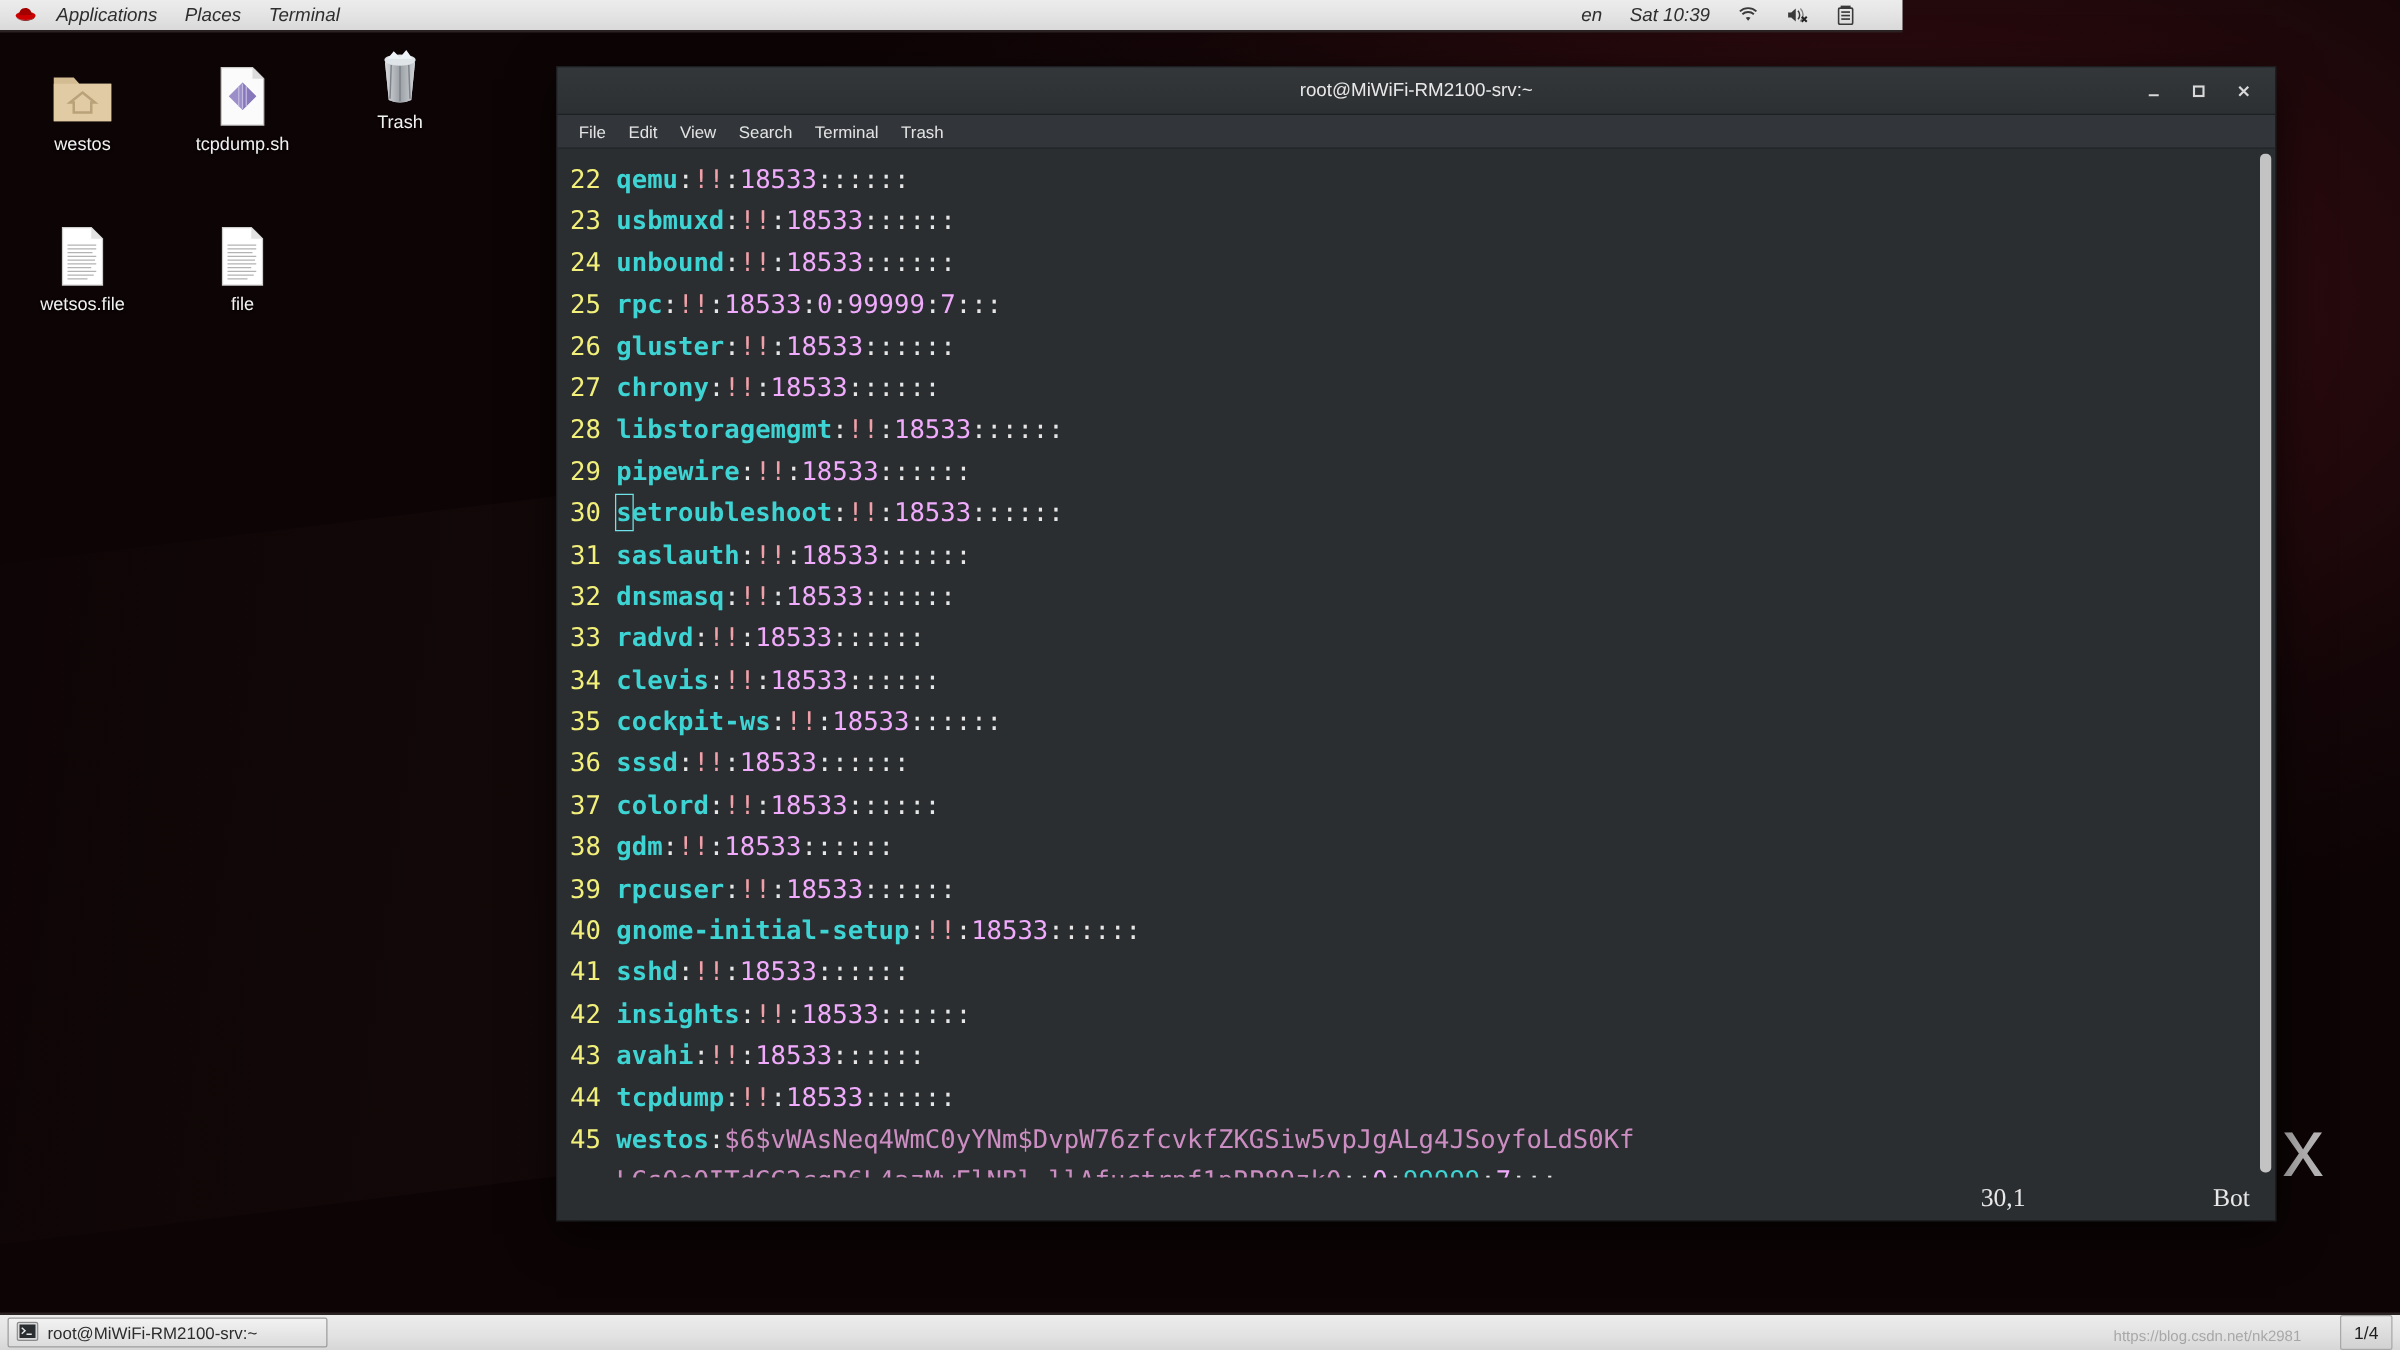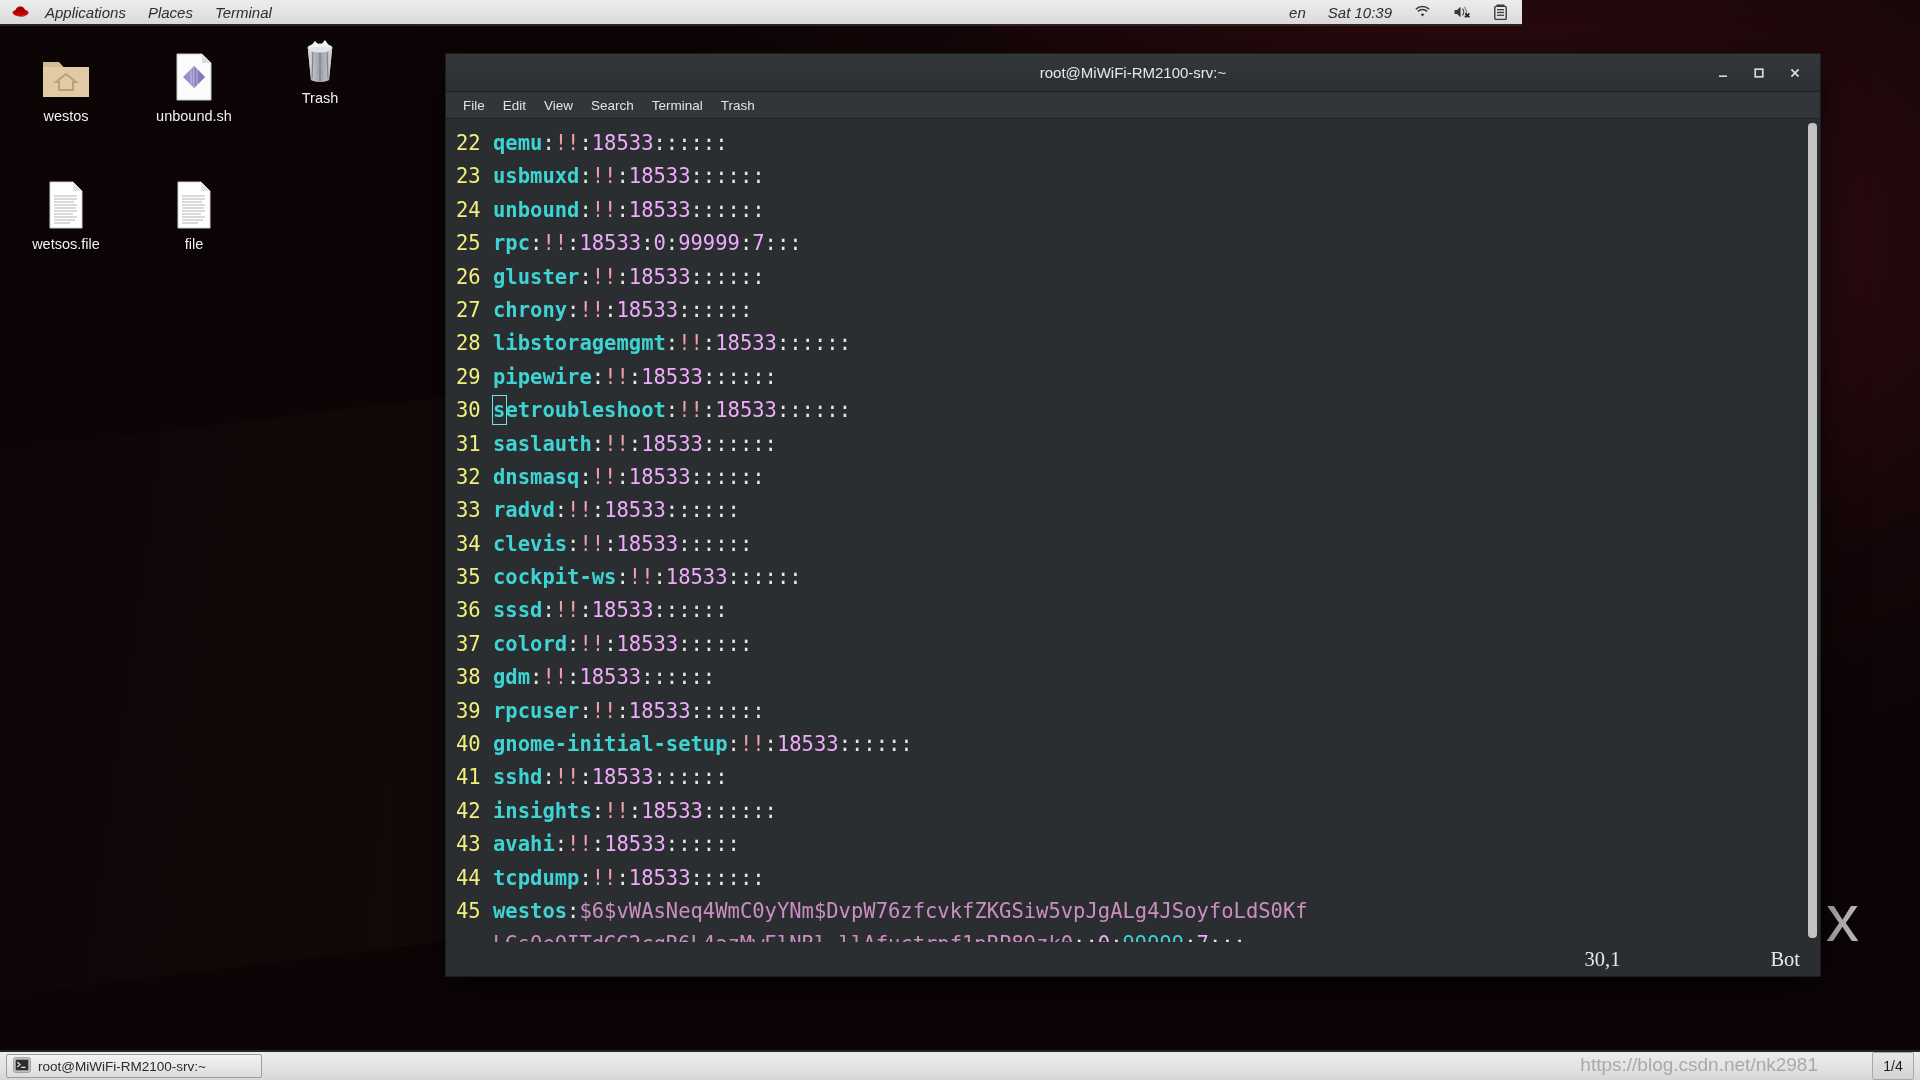--- a/index.html
+++ b/index.html
@@ -45,21 +45,21 @@
     position: absolute; left: 0; top: 0;
     width: 1522px; height: 26px;
     background: linear-gradient(to bottom, #ececec 0%, #e3e3e3 55%, #d9d9d9 100%);
     border-bottom: 2px solid #2a2223;
     display: flex; align-items: center;
     font-size: 15px; color: #2e2e2e;
     z-index: 50;
     font-style: italic;
   }
   .panel-left { display: flex; align-items: center; height: 100%; }
-  .panel-right { margin-left: auto; display: flex; align-items: center; height: 100%; padding-right: 4px; }
+  .panel-right { margin-left: auto; display: flex; align-items: center; height: 100%; padding-right: 28px; }
   .panel-item {
     height: 100%;
     display: flex; align-items: center;
     padding: 0 11px;
     cursor: default;
     white-space: nowrap;
   }
   #redhat-logo { padding-left: 10px; padding-right: 4px; }
 
   
@@ -233,22 +233,22 @@
     height: 28px; min-width: 42px;
     background: linear-gradient(to bottom, #e8e8e8, #d2d2d2);
     border: 1px solid #a8a8a8;
     border-radius: 2px;
     display: flex; align-items: center; justify-content: center;
     font-size: 14px; color: #1e1e1e;
     cursor: default;
   }
   #watermark {
     position: absolute;
-    right: 102px; bottom: 4px;
-    font-size: 19px;
+    right: 79px; bottom: 4px;
+    font-size: 12px;
     color: rgba(120,120,120,0.55);
     white-space: nowrap;
     pointer-events: none;
     text-align: right;
   }
 </style>
 </head>
 <body>
 
 <div id="desktop">
@@ -313,21 +313,21 @@
 <div class="desk-icon" style="left:142px; top:44px;">
   <div class="glyph">
     <svg width="42" height="50" viewBox="0 0 42 50" aria-hidden="true">
       <path d="M4 2 H29 L38 11 V48 H4 Z" fill="#fbfbfb" stroke="#c9c9c9" stroke-width="1"></path>
       <path d="M29 2 V11 H38 Z" fill="#dcdcdc"></path>
       <path d="M21 14 L32 25 L21 36 L10 25 Z" fill="#9b8ec9"></path>
       <path d="M21 14 L32 25 L21 36 Z" fill="#8678bb"></path>
       <path d="M18 17 L18 33 M21 15 L21 35 M24 17 L24 33" stroke="#c4bbe2" stroke-width="1"></path>
     </svg>
   </div>
-  <div class="caption">unbound.sh</div>
+  <div class="caption">tcpdump.sh</div>
 </div>
 
 <div class="desk-icon" style="left:268px; top:26px;">
   <div class="glyph">
     <svg width="48" height="50" viewBox="0 0 48 50" aria-hidden="true">
       <path d="M12 16 Q24 10 36 16 L33 46 Q24 50 15 46 Z" fill="#b9bcc0"></path>
       <path d="M12 16 Q24 10 36 16 L33 46 Q24 50 15 46 Z" fill="url(#tg)"></path>
       <defs>
           <linearGradient id="tg" x1="0" y1="0" x2="1" y2="0">
         <stop offset="0" stop-color="#d8dbde"></stop>

